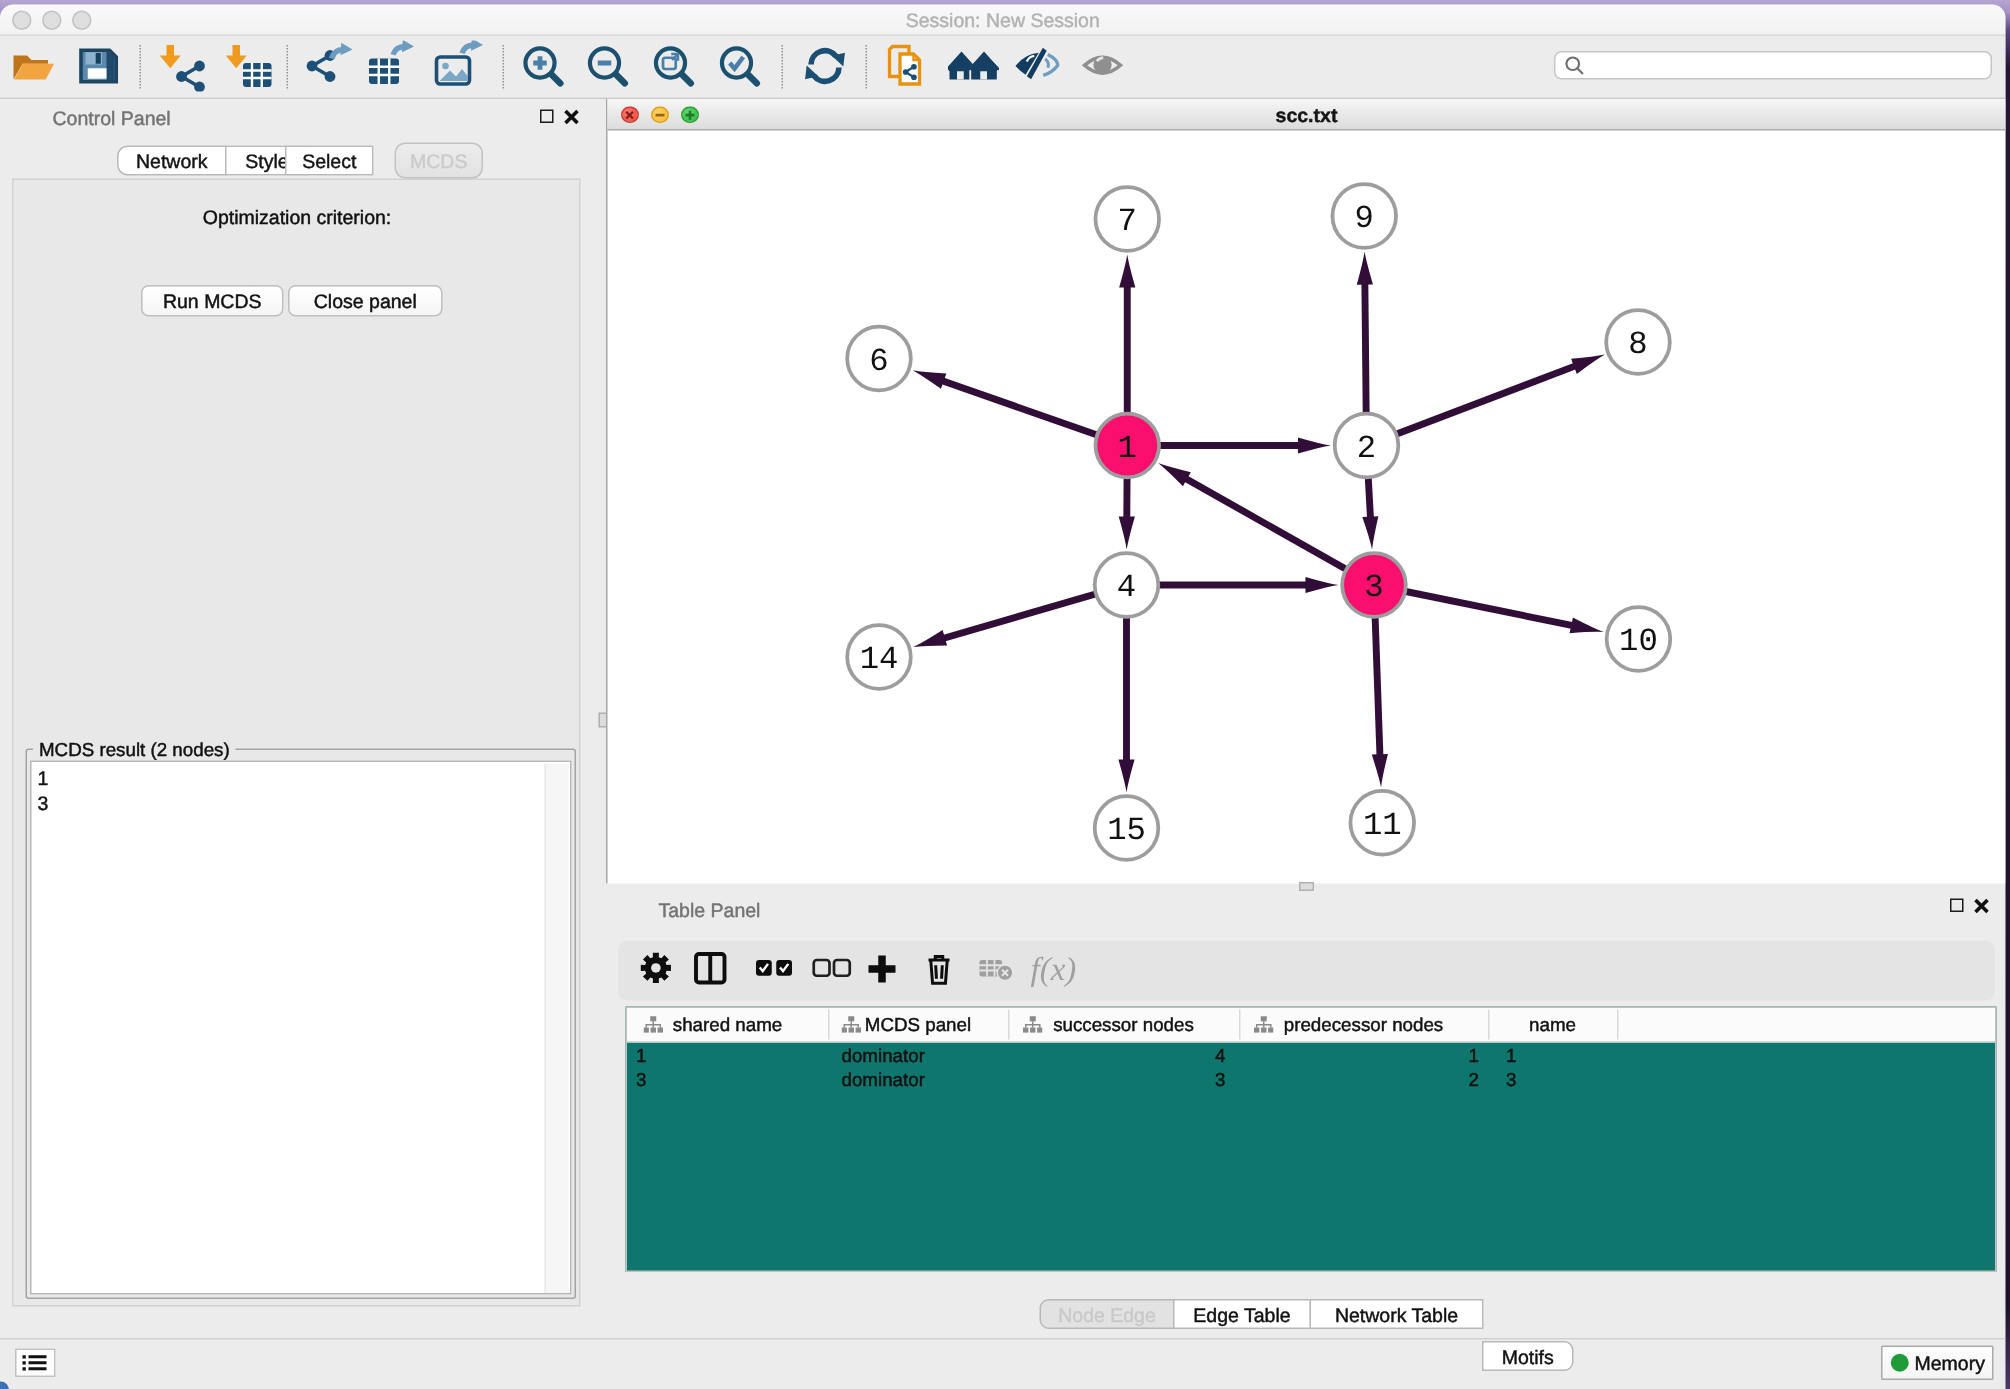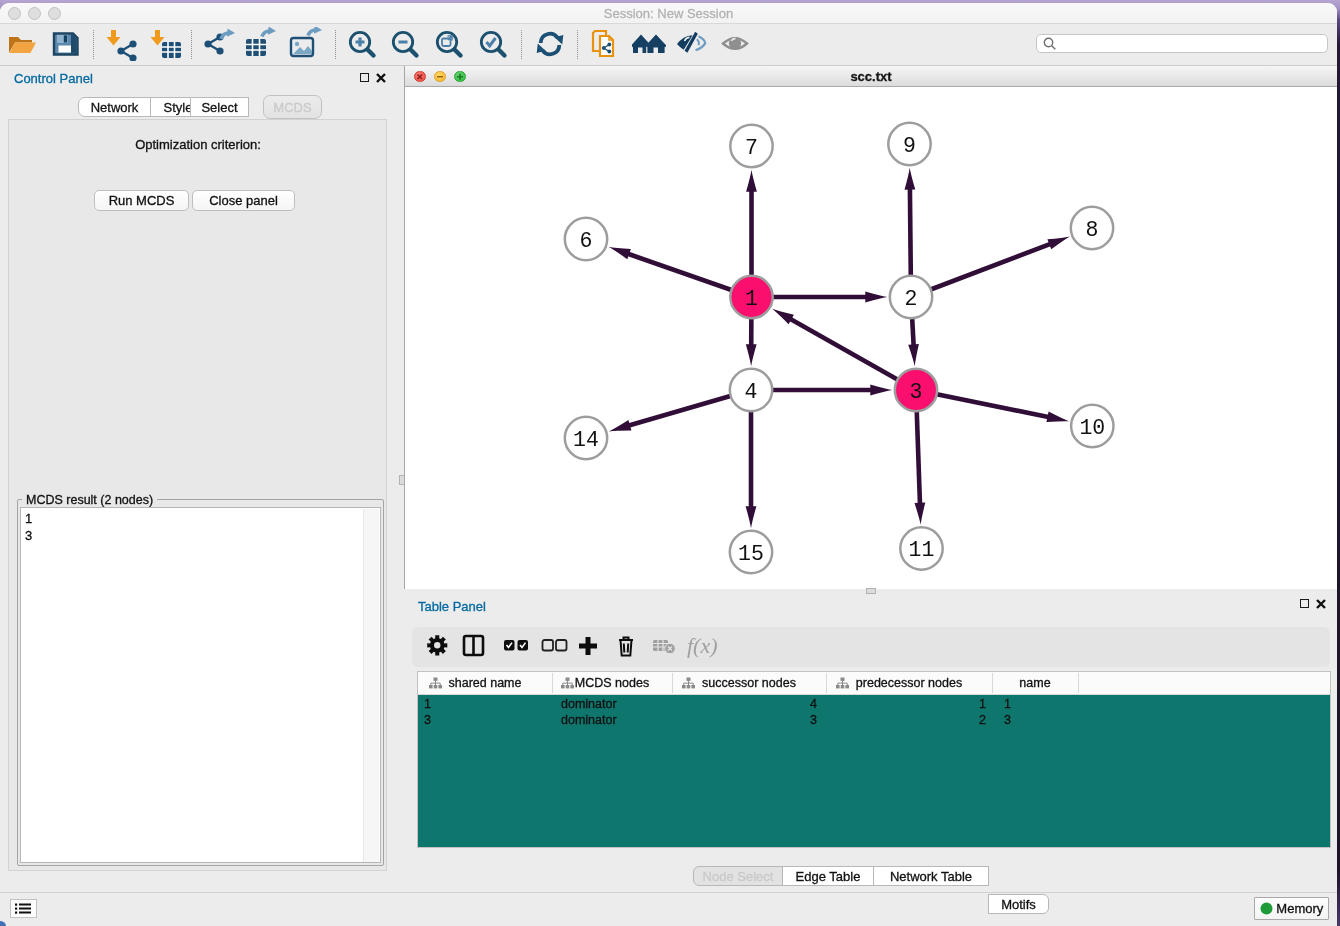--- a/index.html
+++ b/index.html
@@ -14,21 +14,21 @@
  background:#dedede;border:1px solid #c2c2c2;}
 #apptitle{position:absolute;left:0;top:0;width:1337px;height:20px;text-align:center;
  line-height:21px;font-size:13px;color:#b2b2b2;}
 #toolbar{position:absolute;left:0;top:21px;width:1337px;height:41px;background:#ececec;
  border-bottom:1px solid #cbcbcb;}
 .sep{position:absolute;top:6px;height:29px;width:0;border-left:1px dotted #8f8f8f;}
 .ticon{position:absolute;top:4px;}
 #searchbox{position:absolute;left:1036px;top:10px;width:290px;height:17px;background:#fff;
  border:1px solid #c6c6c6;border-radius:5px;}
 
-.paneltitle{font-size:13px;color:#0369a1;}
+.paneltitle{font-size:13px;color:#737373;margin-left:21px;}
 .maxbox{position:absolute;width:7px;height:7px;border:1.6px solid #1a1a1a;background:transparent;}
 .tab{position:absolute;background:#fff;border:1px solid #b9b9b9;font-size:13px;color:#141414;
  text-align:center;line-height:20px;height:20px;box-sizing:border-box;}
 #tab-mcds{background:linear-gradient(#ececec,#e2e2e2);color:#cbcbcb;border-radius:7px;
  border:1px solid #c2c2c2;height:24px;line-height:23px;z-index:3;}
 #cpcontent{position:absolute;left:8px;top:116px;width:379px;height:752px;background:#e8e8e8;
  border:1px solid #d2d2d2;box-sizing:border-box;}
 #combobox{position:absolute;left:44px;top:156px;width:310px;height:20px;background:#fff;
  border:1px solid #b3b3b3;border-radius:5px;box-sizing:border-box;font-size:13px;line-height:18px;
  color:#111;padding-left:11px;}
@@ -311,21 +311,21 @@
  <text x="262" y="20" font-family="Liberation Serif,serif" font-style="italic" font-size="22" fill="#a0a0a0">f(x)</text>
 </svg>
 <div id="tptable">
  <div class="abs" style="left:0;top:0;width:912px;height:22px;background:#fbfbfb;border-bottom:1px solid #d8d8d8;"></div>
  <div class="hv" style="left:134px;"></div>
       <div class="hv" style="left:254px;"></div>
  <div class="hv" style="left:408px;"></div>
       <div class="hv" style="left:574px;"></div>
  <div class="hv" style="left:660px;"></div>
  <div class="th" style="left:0px;width:134px;">shared name</div>
- <div class="th" style="left:134px;width:120px;">MCDS nodes</div>
+ <div class="th" style="left:134px;width:120px;">MCDS panel</div>
  <div class="th" style="left:254px;width:154px;">successor nodes</div>
  <div class="th" style="left:408px;width:166px;">predecessor nodes</div>
  <div class="th" style="left:574px;width:86px;">name</div>
  <svg class="abs" style="left:11px;top:5px;" width="13" height="12" viewBox="0 0 13 12">
         <g fill="#8a8a8a">
           <rect x="4.5" y="0.5" width="4" height="3.4"></rect>
           <rect x="0" y="8" width="3.6" height="3.4"></rect>
           <rect x="4.7" y="8" width="3.6" height="3.4"></rect>
           <rect x="9.4" y="8" width="3.6" height="3.4"></rect>
           <path d="M6.5,3.9 v4.1 M1.8,8 v-1.9 h9.4 V8" stroke="#8a8a8a" stroke-width="1" fill="none"></path>
@@ -362,21 +362,21 @@
  <div class="cell" style="left:143px;top:24px;">dominator</div>
  <div class="cell" style="left:254px;top:24px;width:145px;text-align:right;">4</div>
  <div class="cell" style="left:408px;top:24px;width:160px;text-align:right;">1</div>
  <div class="cell" style="left:586px;top:24px;">1</div>
  <div class="cell" style="left:6px;top:40px;">3</div>
  <div class="cell" style="left:143px;top:40px;">dominator</div>
  <div class="cell" style="left:254px;top:40px;width:145px;text-align:right;">3</div>
  <div class="cell" style="left:408px;top:40px;width:160px;text-align:right;">2</div>
  <div class="cell" style="left:586px;top:40px;">3</div>
 </div>
-<div class="btab" style="left:693px;width:90px;border-radius:6px 0 0 6px;background:#e2e2e2;color:#c9c9c9;">Node Select</div>
+<div class="btab" style="left:693px;width:90px;border-radius:6px 0 0 6px;background:#e2e2e2;color:#c9c9c9;">Node Edge</div>
 <div class="btab" style="left:782px;width:92px;">Edge Table</div>
 <div class="btab" style="left:873px;width:116px;">Network Table</div>
 <div class="btab" style="left:988px;width:61px;border-radius:0 6px 6px 0;margin-top:28px;">Motifs</div>
 
   <div class="abs" style="left:0;top:889px;width:1337px;border-top:1px solid #d0d0d0;"></div>
 <div id="listbtn"><svg width="25" height="17" viewBox="0 0 25 17">
  <g stroke="#111" stroke-width="2">
           <path d="M8,4.5 h12 M8,8.5 h12 M8,12.5 h12"></path>
         </g>
  <g fill="#111">

